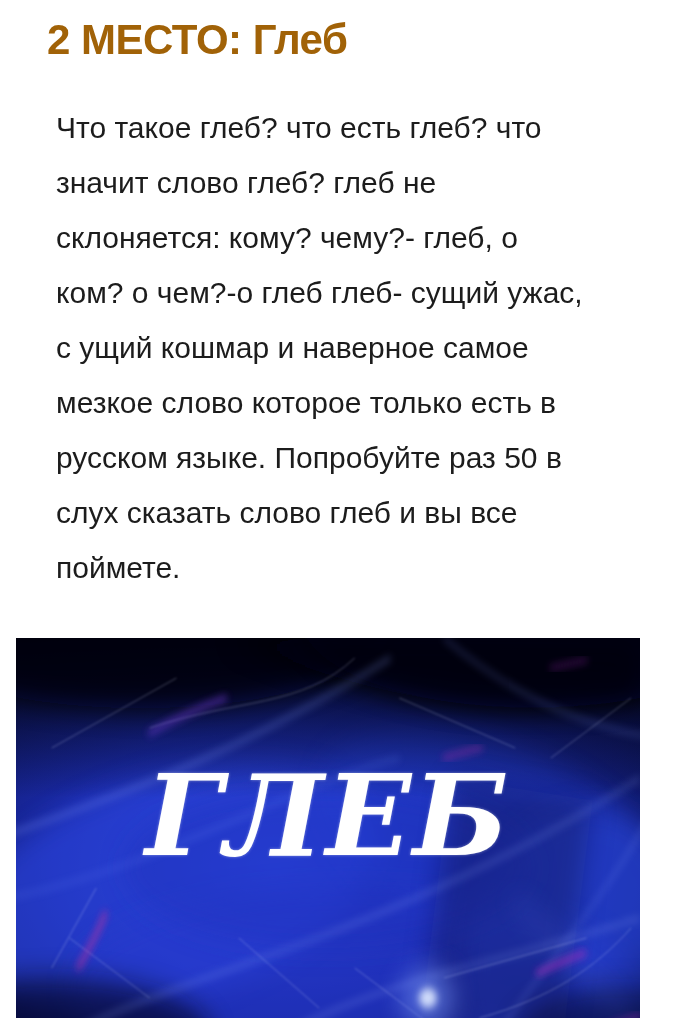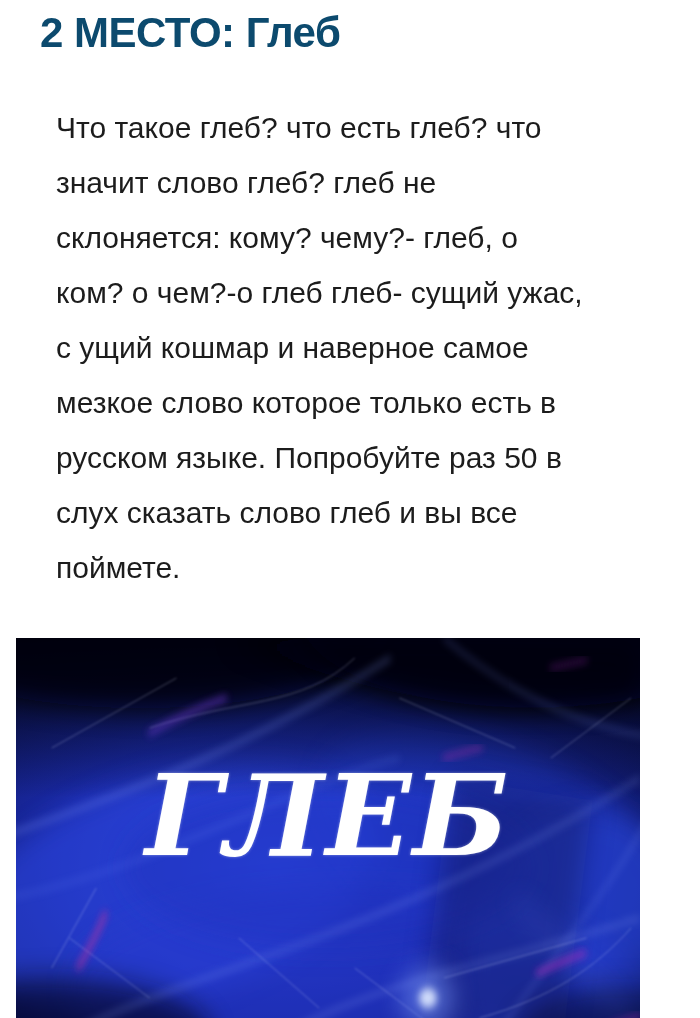--- a/index.html
+++ b/index.html
@@ -8,25 +8,25 @@
     width: 700px;
     height: 1018px;
     background: #ffffff;
     overflow: hidden;
     font-family: "Liberation Sans", sans-serif;
   }
   .title {
     position: absolute;
     left: 40px;
     top: 8px;
-    margin: 0;
+    margin: 7px;
     font-size: 42px;
     line-height: 50px;
     font-weight: 700;
-    color: #0c4a6e;
+    color: #a16207;
     letter-spacing: -0.5px;
   }
   .body-text {
     position: absolute;
     left: 40px;
     top: 84px;
     width: 630px;
     margin: 16px;
     font-size: 30px;
     line-height: 55px;

